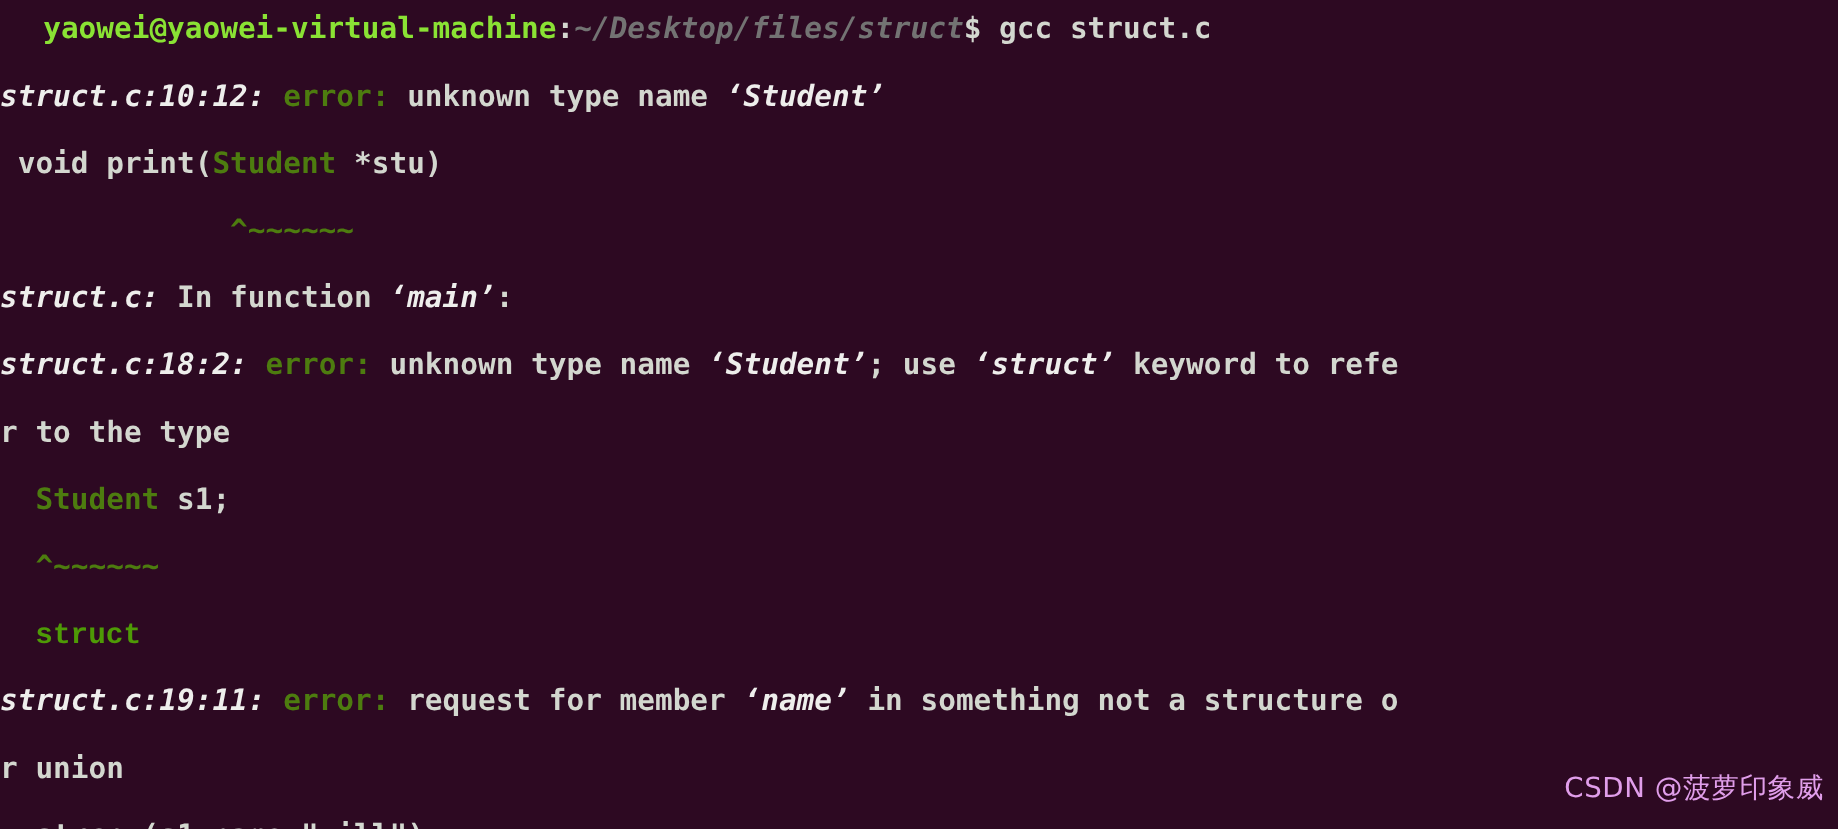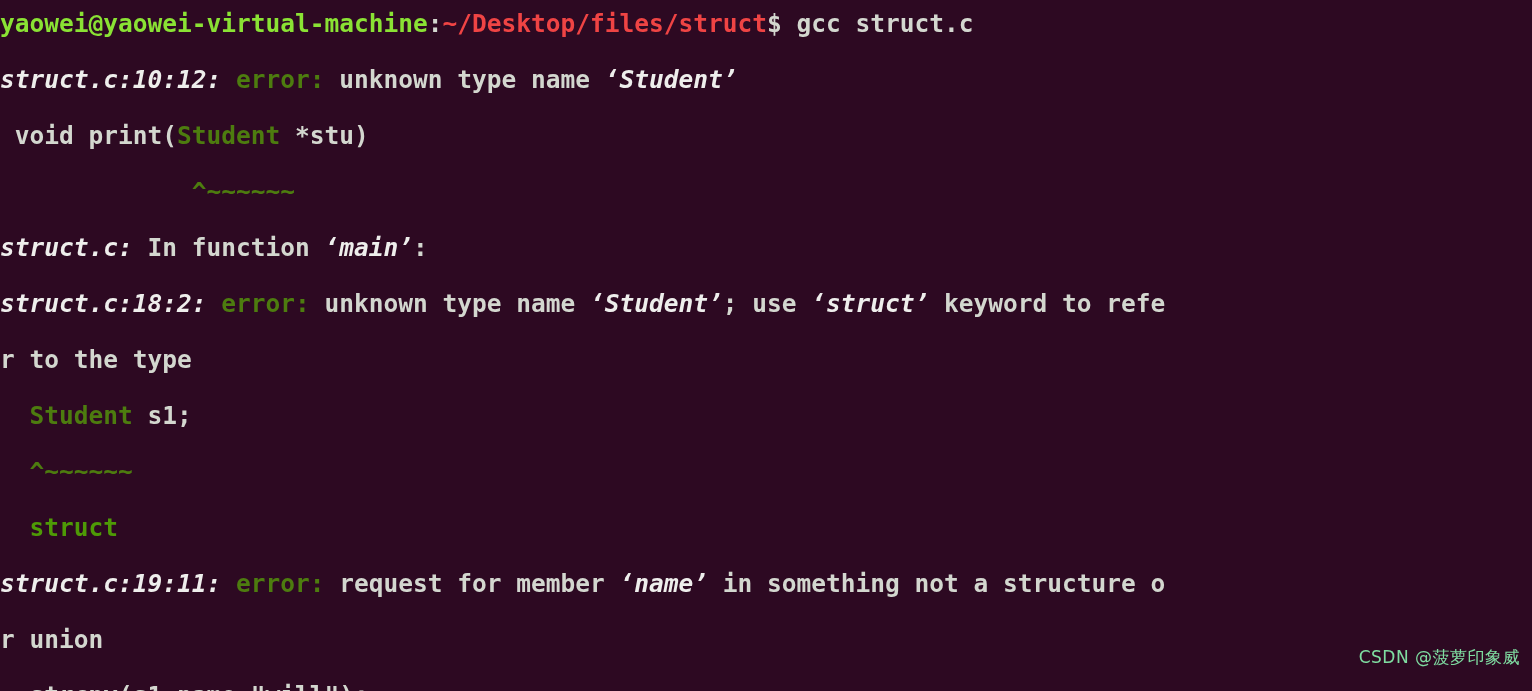--- a/index.html
+++ b/index.html
@@ -27,35 +27,35 @@
     top: -4px;
     width: 1532px;
     white-space: pre;
   }
   .row {
     height: 56px;
     white-space: pre;
     overflow: visible;
   }
   
-  .c-green    { color: #8ae234; }
-  .c-blue     { color: #ef4444; }
+  .c-green    { color: #8ae234; margin-left: 36px; }
+  .c-blue     { color: #737373; font-style: italic; }
   .c-white    { color: #eeeeec; font-style: italic; }
   .c-plain    { color: #d3d7cf; }
   .c-red      { color: #4d7c0f; }
-  .c-darkgreen{ color: #4e9a06; }
+  .c-darkgreen{ color: #4e9a06; font-family: Liberation Mono, monospace; }
 
   #watermark {
     position: absolute;
     right: 12px;
     bottom: 6px;
     font-family: "DejaVu Sans", "Liberation Sans", sans-serif;
-    font-size: 17px;
+    font-size: 23px;
     font-weight: normal;
-    color: #86efac;
+    color: #f0abfc;
     letter-spacing: 0.5px;
     opacity: 0.92;
   }
 </style>
 </head>
 <body>
 
 <div id="terminal">
   <div id="screen"><div class="row"><span class="c-green">yaowei@yaowei-virtual-machine</span><span class="c-plain">:</span><span class="c-blue">~/Desktop/files/struct</span><span class="c-plain">$</span><span class="c-plain"> gcc struct.c</span></div><div class="row"><span class="c-white">struct.c:10:12:</span><span class="c-plain"> </span><span class="c-red">error:</span><span class="c-plain"> unknown type name </span><span class="c-white">‘Student’</span></div><div class="row"><span class="c-plain"> void print(</span><span class="c-red">Student</span><span class="c-plain"> *stu)</span></div><div class="row"><span class="c-red">             ^~~~~~~</span></div><div class="row"><span class="c-white">struct.c:</span><span class="c-plain"> In function </span><span class="c-white">‘main’</span><span class="c-plain">:</span></div><div class="row"><span class="c-white">struct.c:18:2:</span><span class="c-plain"> </span><span class="c-red">error:</span><span class="c-plain"> unknown type name </span><span class="c-white">‘Student’</span><span class="c-plain">; use </span><span class="c-white">‘struct’</span><span class="c-plain"> keyword to refe</span></div><div class="row"><span class="c-plain">r to the type</span></div><div class="row"><span class="c-plain">  </span><span class="c-red">Student</span><span class="c-plain"> s1;</span></div><div class="row"><span class="c-red">  ^~~~~~~</span></div><div class="row"><span class="c-darkgreen">  struct</span></div><div class="row"><span class="c-white">struct.c:19:11:</span><span class="c-plain"> </span><span class="c-red">error:</span><span class="c-plain"> request for member </span><span class="c-white">‘name’</span><span class="c-plain"> in something not a structure o</span></div><div class="row"><span class="c-plain">r union</span></div><div class="row"><span class="c-plain">  strcpy(s1</span><span class="c-red">.</span><span class="c-plain">name,"will");</span></div></div>
   <div id="watermark">CSDN @菠萝印象威</div>

